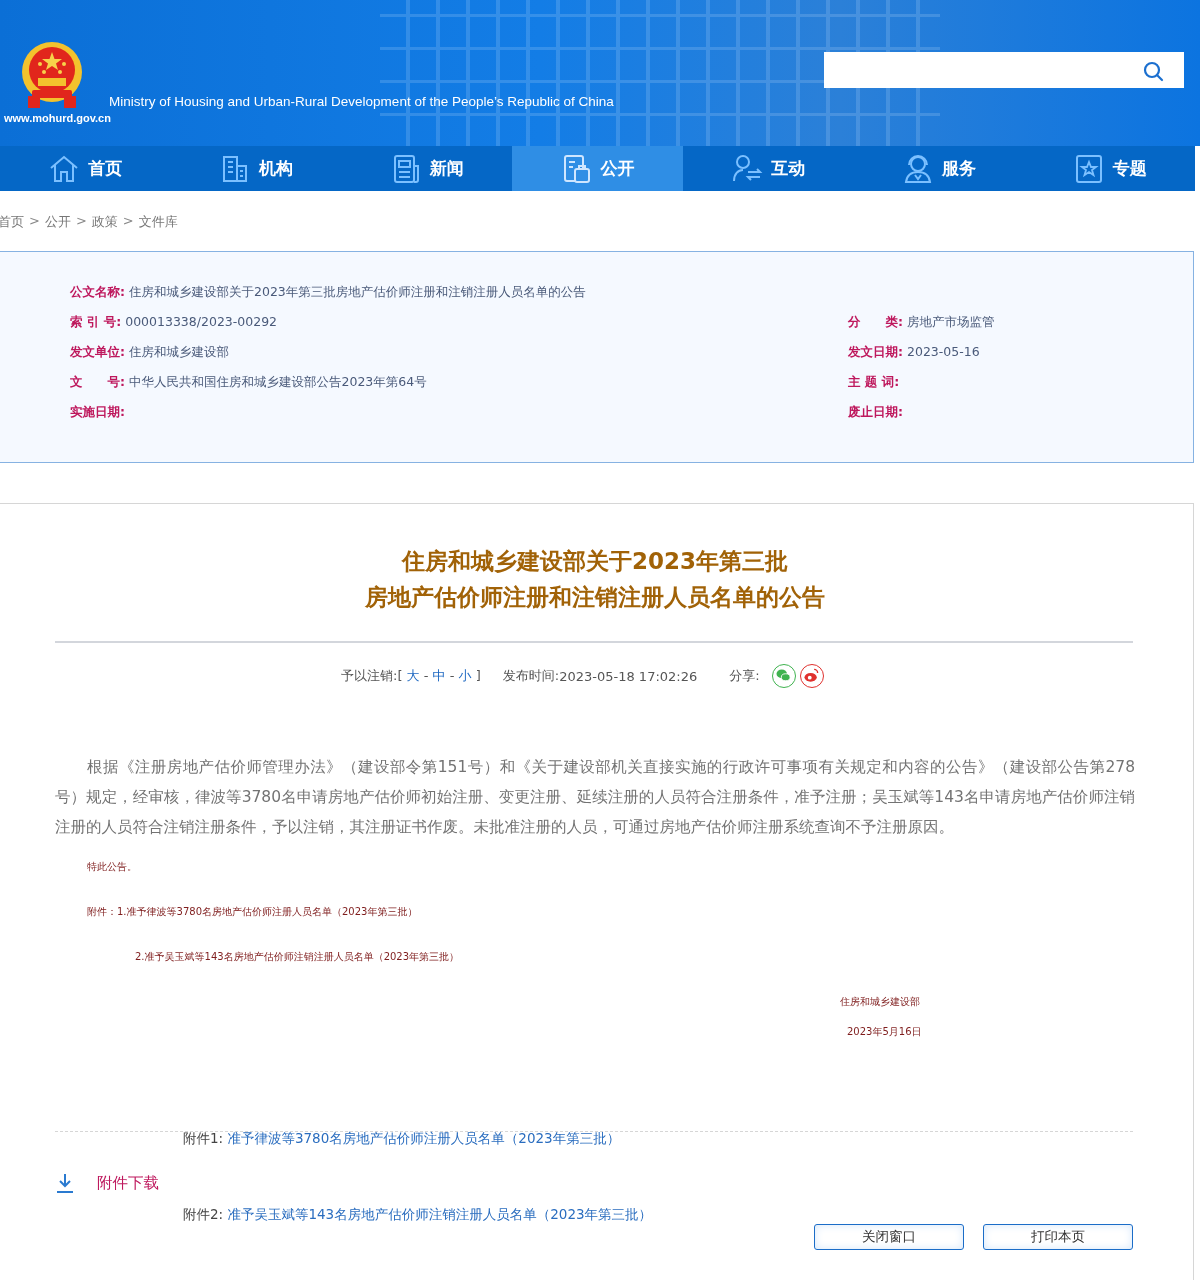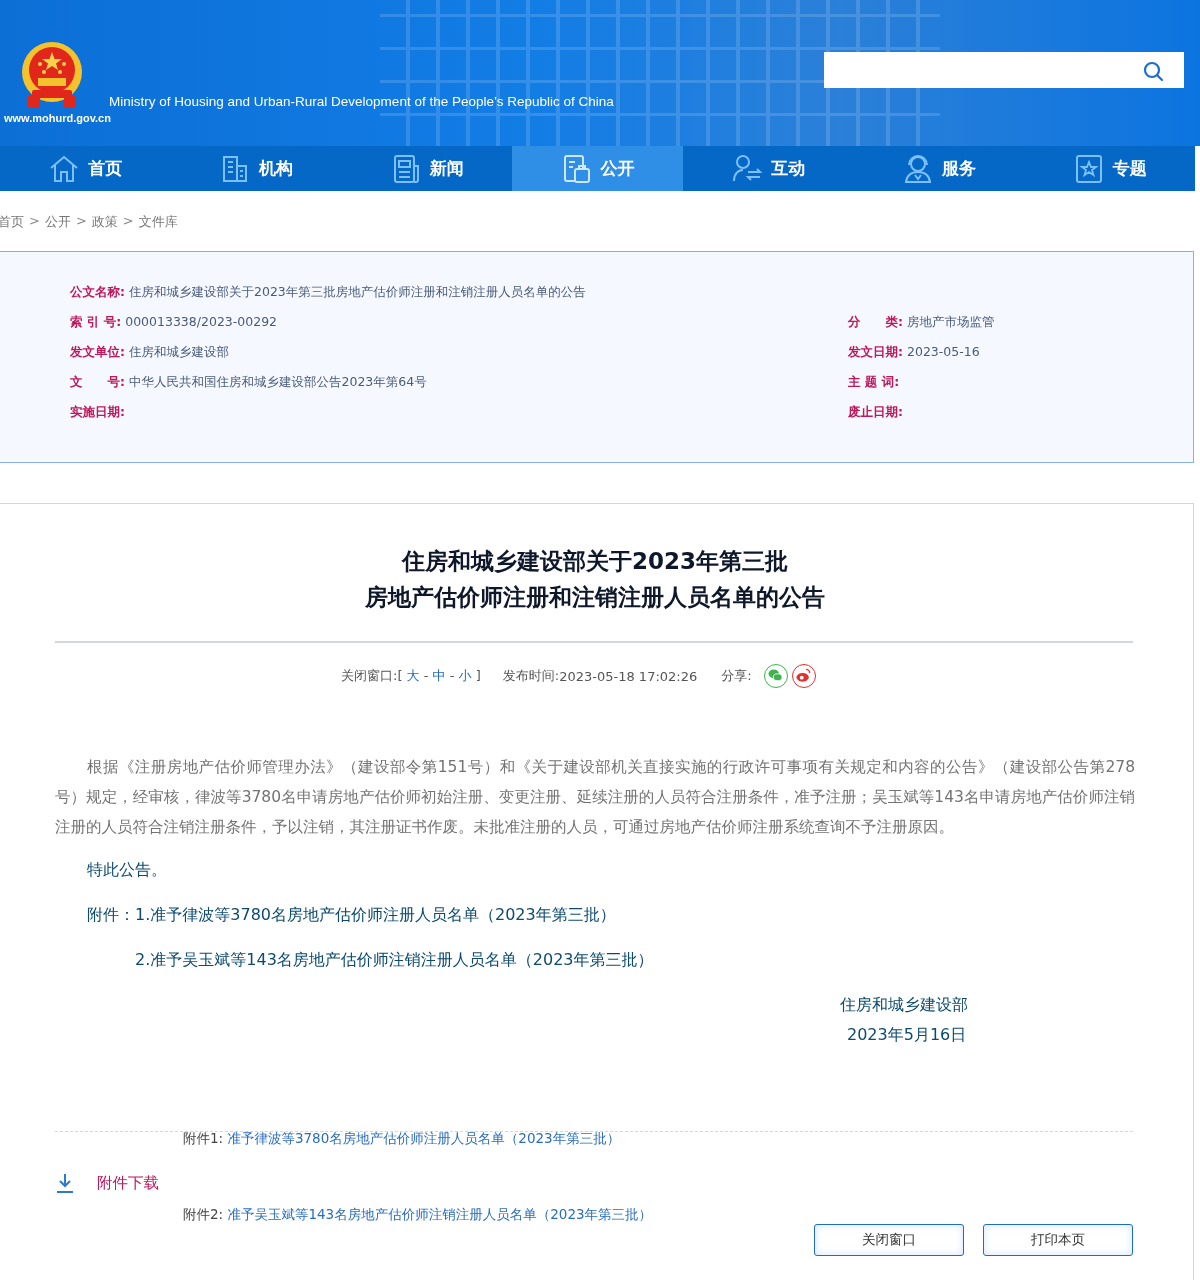--- a/index.html
+++ b/index.html
@@ -39,38 +39,38 @@
   .breadcrumb a { color: #777; text-decoration: none; }
 
   
   .meta-box { position: absolute; left: -2px; top: 251px; width: 1196px; height: 212px; background: #f5f9ff;
     border: 1px solid #86b2e2; }
   .meta-row { position: absolute; font-size: 12.5px; color: #4a5a7a; white-space: nowrap; }
   .meta-row .lbl { font-weight: bold; color: #be185d; }
 
   
   .content-box { position: absolute; left: -2px; top: 503px; width: 1196px; height: 800px; border-top: 1px solid #d6d6d6; border-right: 1px solid #d6d6d6; }
-  .article-title { position: absolute; left: 0; width: 1190px; top: 543px; text-align: center; font-size: 23px; font-weight: bold; color: #0f172a; line-height: 36px; }
+  .article-title { position: absolute; left: 0; width: 1190px; top: 543px; text-align: center; font-size: 23px; font-weight: bold; color: #a16207; line-height: 36px; }
   .title-rule { position: absolute; left: 55px; top: 641px; width: 1078px; height: 2px; background: #d3d6dc; }
   .info-line { position: absolute; left: 341px; top: 664px; font-size: 13px; color: #555; display: flex; align-items: center; white-space: nowrap; }
   .info-line .fs a { color: #1f69c2; text-decoration: none; cursor: pointer; }
   .share-icon { display: inline-block; width: 24px; height: 24px; border-radius: 50%; margin-left: 4px; cursor: pointer; position: relative; }
   .share-wechat { border: 1.5px solid #3fb34f; }
   .share-weibo { border: 1.5px solid #e0312e; }
 
   .body-text { position: absolute; left: 55px; top: 752px; width: 1080px; font-size: 15.5px; color: #737373; line-height: 30px; }
   .body-text p.para { text-indent: 32px; text-align: justify; }
-  .p-line { position: absolute; font-size: 16px; color: #0c4a6e; white-space: nowrap; }
+  .p-line { position: absolute; font-size: 10px; color: #7f1d1d; white-space: nowrap; }
 
   .dashed-rule { position: absolute; left: 55px; top: 1131px; width: 1078px; border-top: 1px dashed #d6d6d6; }
   .dl-label { position: absolute; left: 55px; top: 1172px; font-size: 15.5px; color: #be185d; display: flex; align-items: center; gap: 22px; }
   .att-item { position: absolute; left: 183px; font-size: 13.5px; color: #444; white-space: nowrap; }
   .att-item a { color: #2a6dbf; text-decoration: none; cursor: pointer; }
 
-  .btn { position: absolute; top: 1224px; width: 150px; height: 32px; border: 1px solid #1b6dc8; border-radius: 3px; background: #fff;
+  .btn { position: absolute; top: 1224px; width: 150px; height: 26px; border: 1px solid #1b6dc8; border-radius: 3px; background: #fff;
     box-shadow: inset 0 0 8px #d4e6fa; font-size: 13.5px; color: #333; cursor: pointer; font-family: "DejaVu Sans", sans-serif; }
 </style>
 </head>
 <body>
 
 <div class="header">
   <div class="bldg"></div>
   <svg class="emblem" viewBox="0 0 68 72">
     <ellipse cx="34" cy="34" rx="30" ry="30" fill="#f3c22d"></ellipse>
     <ellipse cx="34" cy="32" rx="23" ry="23" fill="#e1261c"></ellipse>
@@ -203,31 +203,31 @@
 
 <div class="content-box"></div>
 <div class="article-title">
   <div>住房和城乡建设部关于2023年第三批</div>
   <div>房地产估价师注册和注销注册人员名单的公告</div>
 </div>
 <div class="title-rule"></div>
 
 <div class="info-line">
   <span class="fs">
-    <span>关闭窗口:[</span>
+    <span>予以注销:[</span>
     <a>大</a>
     <span>-</span>
     <a>中</a>
     <span>-</span>
     <a>小</a>
     <span>]</span>
   </span>
   <span style="margin-left:22px;">发布时间:</span>
   <span>2023-05-18 17:02:26</span>
-  <span style="margin-left:24px; margin-right:8px;">分享:</span>
+  <span style="margin-left:32px; margin-right:8px;">分享:</span>
   <span class="share-icon share-wechat">
     <svg viewBox="0 0 24 24" width="21" height="21">
         <ellipse cx="10" cy="10" rx="6" ry="5" fill="#3fb34f"></ellipse>
         <ellipse cx="14.5" cy="14" rx="5" ry="4" fill="#3fb34f" stroke="#fff" stroke-width="1"></ellipse>
       </svg>
   </span>
   <span class="share-icon share-weibo">
     <svg viewBox="0 0 24 24" width="21" height="21">
         <ellipse cx="11" cy="14" rx="7" ry="5" fill="#e0312e"></ellipse>
         <circle cx="10" cy="14.5" r="2.2" fill="#fff"></circle>

